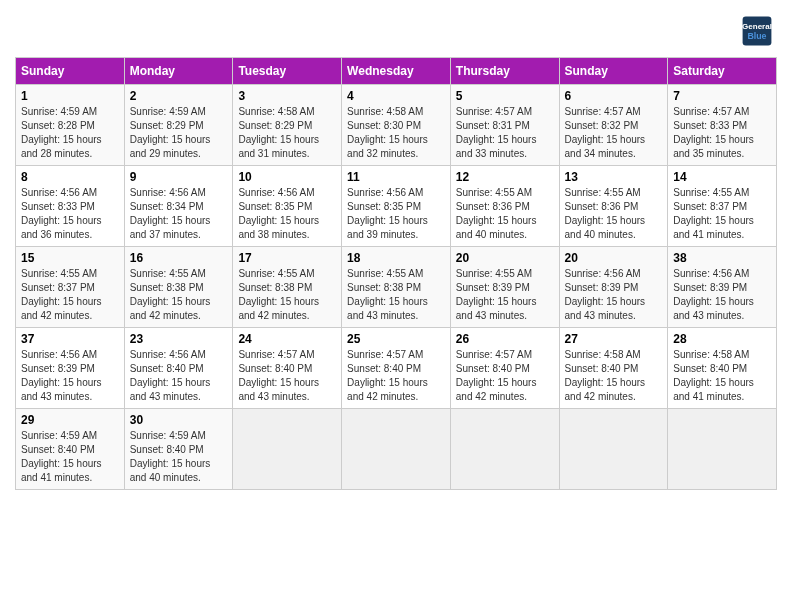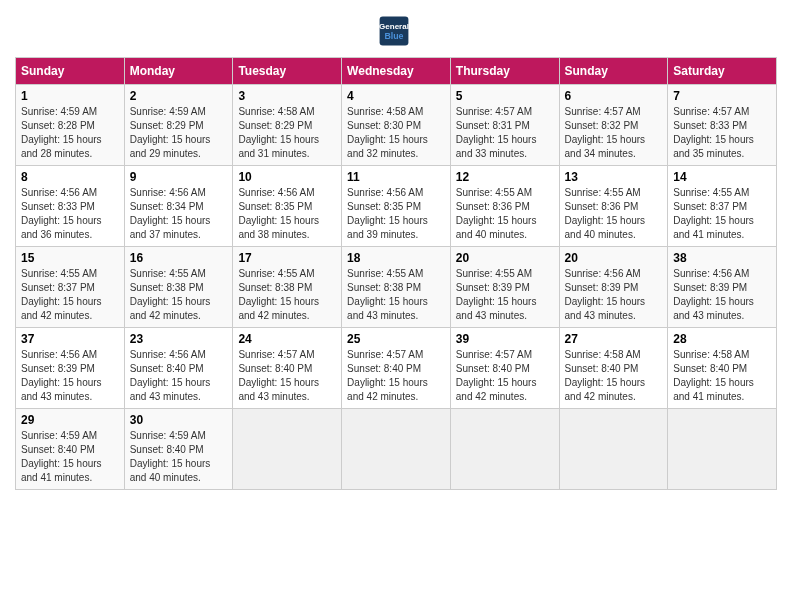--- a/index.html
+++ b/index.html
@@ -5,21 +5,21 @@
     * { box-sizing: border-box; margin: 0; padding: 0; }
     body {
       font-family: Arial, sans-serif;
       background: #fff;
       width: 792px;
       min-height: 612px;
       padding: 15px;
     }
     .header-area {
       display: flex;
-      justify-content: center;
+      justify-content: flex-end;
       align-items: flex-start;
       margin-bottom: 10px;
     }
     .logo {
       display: flex;
       align-items: center;
       gap: 4px;
     }
     .logo-icon {
       width: 32px;
@@ -36,21 +36,21 @@
     .location-title {
       font-size: 14px;
       color: #333;
     }
     table {
       width: 100%;
       border-collapse: collapse;
       font-size: 10px;
     }
     thead tr th {
-      background-color: #be185d;
+      background-color: #a21caf;
       color: #fff;
       text-align: left;
       padding: 6px 5px;
       font-size: 12px;
       font-weight: bold;
       border: 1px solid #ccc;
     }
     tbody tr td {
       vertical-align: top;
       border: 1px solid #ccc;
@@ -291,21 +291,21 @@
 and 43 minutes.</div>
         </td>
         <td>
           <span class="day-num">25</span>
           <div class="day-info" style="white-space: pre-line;">Sunrise: 4:57 AM
 Sunset: 8:40 PM
 Daylight: 15 hours
 and 42 minutes.</div>
         </td>
         <td>
-          <span class="day-num">39</span>
+          <span class="day-num">26</span>
           <div class="day-info" style="white-space: pre-line;">Sunrise: 4:57 AM
 Sunset: 8:40 PM
 Daylight: 15 hours
 and 42 minutes.</div>
         </td>
         <td>
           <span class="day-num">27</span>
           <div class="day-info" style="white-space: pre-line;">Sunrise: 4:58 AM
 Sunset: 8:40 PM
 Daylight: 15 hours

